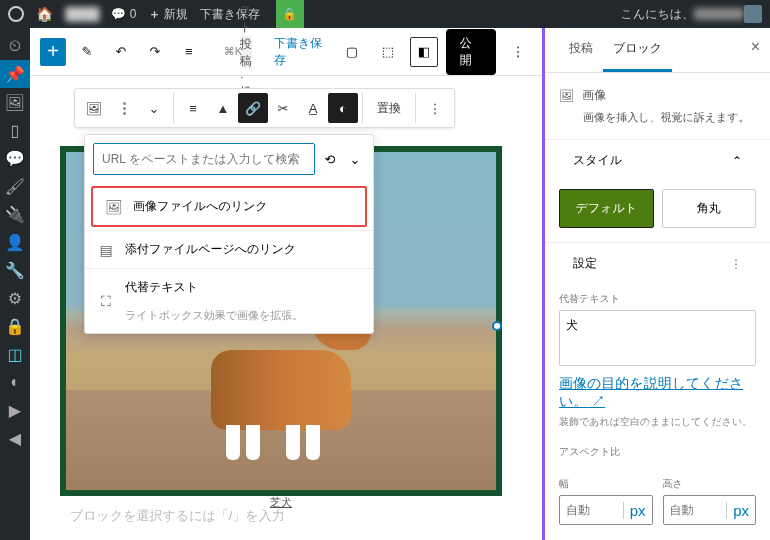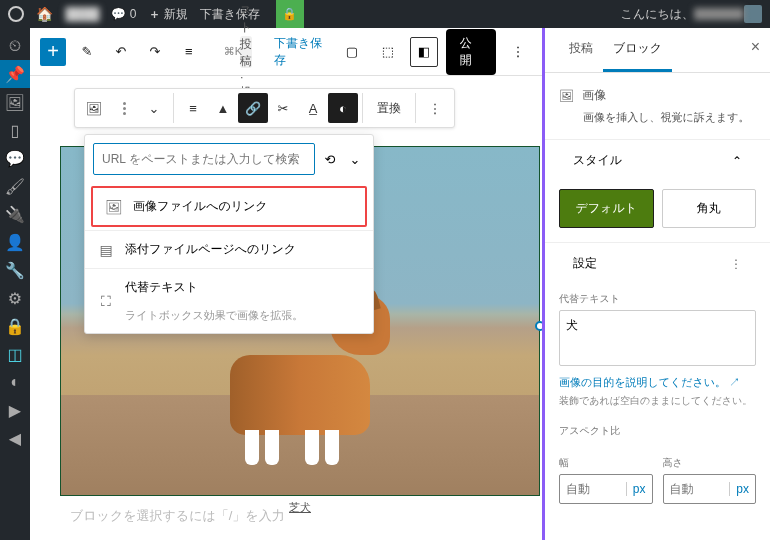--- a/index.html
+++ b/index.html
@@ -32,21 +32,21 @@
 .topbar .iconbtn.bordered{border:1px solid #333;border-radius:2px}
 .canvas{flex:1;padding:20px 0 0 30px;overflow:hidden;position:relative}
 .blocktoolbar{display:flex;align-items:center;gap:2px;background:#fff;border:1px solid #ddd;border-radius:3px;padding:4px;box-shadow:0 1px 3px rgba(0,0,0,0.1);position:absolute;top:12px;left:44px;z-index:5}
 .blocktoolbar .group{display:flex;border-right:1px solid #ddd;padding-right:4px;margin-right:2px}
 .blocktoolbar .group:last-of-type{border-right:none}
 .blocktoolbar .bt{width:30px;height:30px;display:flex;align-items:center;justify-content:center;cursor:pointer;border-radius:2px;color:#333}
 .blocktoolbar .bt.on{background:#1e1e1e;color:#fff}
 .blocktoolbar .bt.txtbtn{width:auto;padding:0 10px;font-size:12px}
 .blocktoolbar .dots{width:8px;display:flex;flex-direction:column;gap:2px;align-items:center}
 .blocktoolbar .dots span{width:3px;height:3px;background:#888;border-radius:50%}
-.image-block{margin-top:50px;width:480px;height:350px;position:relative;border:1px solid #14532d}
+.image-block{margin-top:50px;width:442px;height:350px;position:relative;border:6px solid #14532d}
 .image-block .img{width:100%;height:100%;background:linear-gradient(180deg,#87b8c8 0%,#8db5c5 45%,#a8b5a8 48%,#b5a088 52%,#c4a878 60%,#b89868 100%);position:relative;overflow:hidden}
 .image-block .dog{position:absolute;bottom:60px;left:50%;transform:translateX(-50%);width:180px;height:150px}
 .image-block .dog-body{position:absolute;bottom:0;width:140px;height:80px;background:linear-gradient(90deg,#a0602a,#c87838,#d48840);border-radius:20px 30px 15px 15px;left:20px}
 .image-block .dog-head{position:absolute;top:10px;right:0;width:60px;height:60px;background:#c87838;border-radius:50% 40% 30% 50%}
 .image-block .dog-ear{position:absolute;top:-8px;right:12px;width:18px;height:24px;background:#a0602a;border-radius:50% 50% 0 0;transform:rotate(-15deg)}
 .image-block .dog-tail{position:absolute;top:-25px;left:5px;width:40px;height:40px;background:#d49050;border-radius:50%;border:8px solid transparent;border-top-color:#d49050;border-left-color:#d49050}
 .image-block .dog-legs{position:absolute;bottom:-30px;left:35px;width:100px;height:35px}
 .image-block .dog-leg{position:absolute;width:14px;height:35px;background:#fff;border-radius:0 0 6px 6px}
 .image-block .dog-leg.l1{left:0}.image-block .dog-leg.l2{left:20px}.image-block .dog-leg.l3{left:60px}.image-block .dog-leg.l4{left:80px}
 .image-block .ground{position:absolute;bottom:0;width:100%;height:100px;background:linear-gradient(180deg,#b09070,#a08060)}
@@ -70,28 +70,28 @@
 .sidebar .section{padding:14px;border-bottom:1px solid #eee}
 .sidebar .section .head{display:flex;align-items:center;gap:8px;color:#555}
 .sidebar .section .desc{font-size:11px;color:#555;margin-top:6px;margin-left:24px}
 .sidebar .collapsehdr{display:flex;justify-content:space-between;align-items:center;padding:12px 28px;cursor:pointer;font-weight:500;font-size:12px}
 .sidebar .stylebtns{display:flex;gap:8px;padding:8px 14px 14px}
 .sidebar .stylebtn{flex:1;padding:10px 0;text-align:center;border:1px solid #ccc;border-radius:2px;cursor:pointer;font-size:12px}
 .sidebar .stylebtn.active{background:#4d7c0f;color:#fff;border-color:#1e1e1e}
 .sidebar .field{padding:8px 14px}
 .sidebar .fieldlabel{font-size:10px;color:#777;text-transform:uppercase;margin-bottom:4px;display:block}
 .sidebar textarea{width:100%;height:56px;border:1px solid #ccc;border-radius:2px;padding:6px;font-size:12px;resize:none}
-.sidebar .link{color:#007cba;font-size:11px}
+.sidebar .link{color:#007cba;text-decoration:underline;font-size:14px}
 .sidebar .help{font-size:10px;color:#888;margin-top:4px}
 .sidebar select{width:100%;height:32px;border:1px solid #888;border-radius:2px;padding:0 6px;font-size:12px}
 .sidebar .dimrow{display:flex;gap:10px;padding:6px 14px}
 .sidebar .dimcol{flex:1}
 .sidebar .diminput{display:flex;border:1px solid #888;border-radius:2px;height:30px;align-items:center}
 .sidebar .diminput input{flex:1;border:none;padding:0 6px;font-size:12px;min-width:0;width:100%}
-.sidebar .diminput .unit{padding:0 6px;color:#007cba;font-size:12px;border-left:1px solid #ccc}
+.sidebar .diminput .unit{padding:0 6px;color:#007cba;font-size:15px;border-left:1px solid #ccc}
 .sidebar .dotsv{cursor:pointer;color:#666}
 </style>
 </head>
 <body>
 
 <div class="adminbar">
   <div class="left">
     <span class="wp-icon"></span>
     <span class="home-icon">🏠</span>
     <span class="site-name">████</span>

